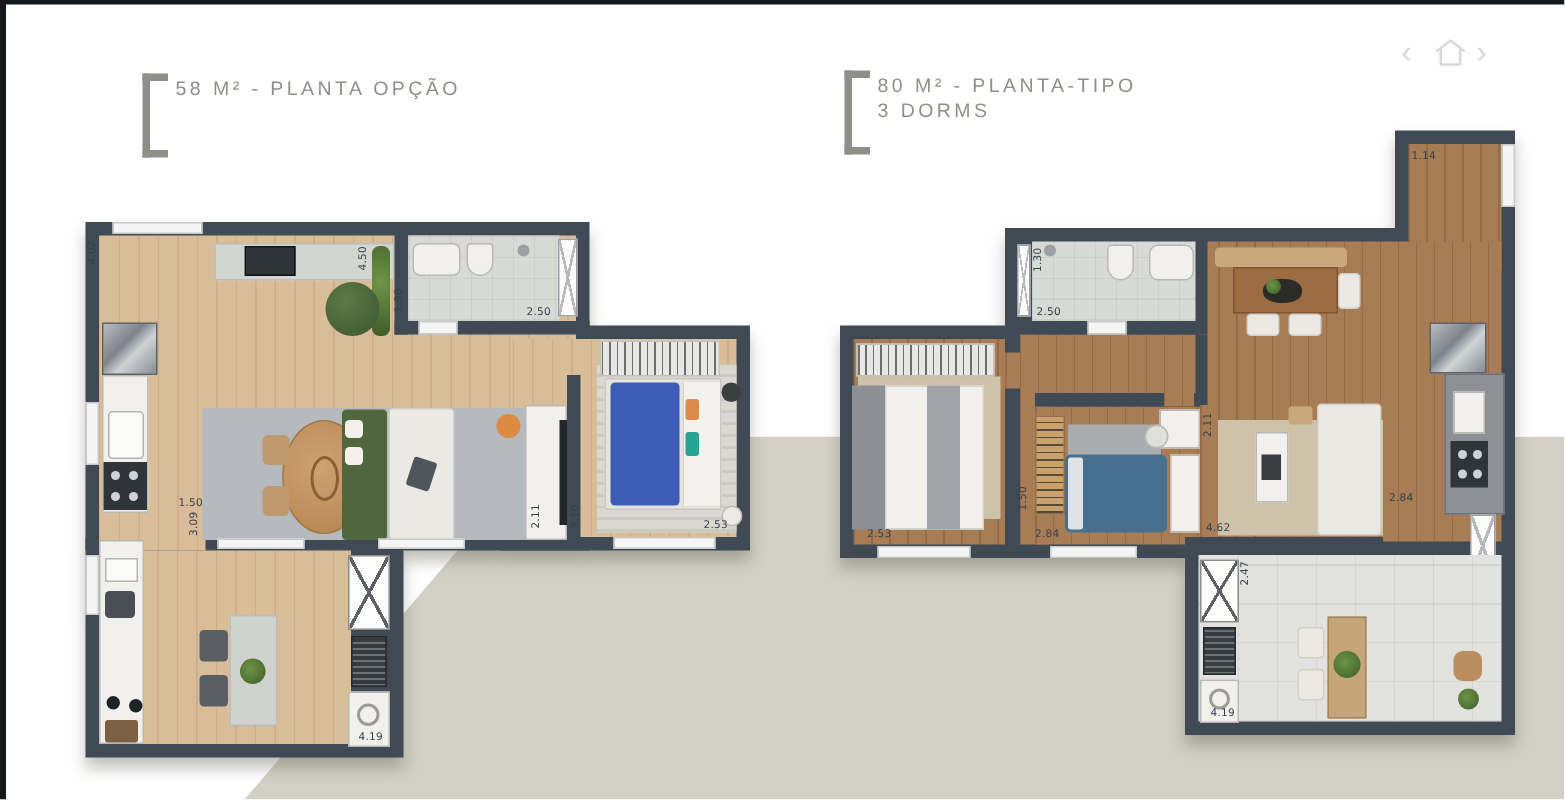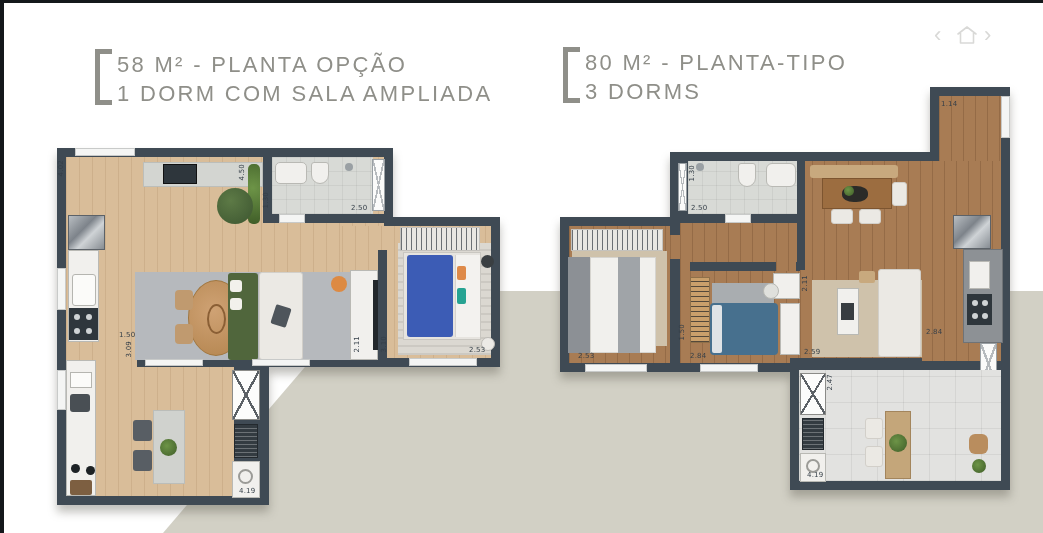--- a/index.html
+++ b/index.html
@@ -7,21 +7,21 @@
        font-family:"Liberation Sans",sans-serif;}
   .abs{position:absolute;}
   
   .frame-top{left:0;top:0;width:1043px;height:3px;background:#14181b;}
   .frame-left{left:0;top:0;width:4px;height:533px;background:#14181b;}
   
   .bg-accent{left:0;top:291px;width:1043px;height:242px;background:#d2d0c5;
              clip-path:polygon(163px 242px,370px 0px,1043px 0px,1043px 242px);}
   
   .title-bracket{width:12px;height:46px;border-left:5px solid #8f8f89;border-top:5px solid #8f8f89;border-bottom:5px solid #8f8f89;}
-  .title{color:#8f8f89;font-size:22px;letter-spacing:2.3px;line-height:1.3;white-space:nowrap;}
+  .title{color:#8f8f89;font-size:13px;letter-spacing:2.3px;line-height:1.3;white-space:nowrap;}
   
   .nav-arrow{color:#d9d9d7;font-size:22px;line-height:18px;cursor:pointer;}
   
   .wall{position:absolute;background:#3f4a54;}
   .wood{position:absolute;background:#d9bd99;background-image:repeating-linear-gradient(90deg,rgba(120,80,40,.12) 0 1px,transparent 1px 13px);}
   .woodd{position:absolute;background:#a87c54;background-image:repeating-linear-gradient(90deg,rgba(60,30,10,.18) 0 1px,transparent 1px 12px);}
   .tile{position:absolute;background:#d8dad6;background-image:repeating-linear-gradient(0deg,rgba(0,0,0,.05) 0 1px,transparent 1px 14px),repeating-linear-gradient(90deg,rgba(0,0,0,.05) 0 1px,transparent 1px 14px);}
   .tilelg{position:absolute;background:#e2e2e0;background-image:repeating-linear-gradient(0deg,rgba(0,0,0,.06) 0 1px,transparent 1px 26px),repeating-linear-gradient(90deg,rgba(0,0,0,.06) 0 1px,transparent 1px 26px);}
   .ruggray{position:absolute;background:#b6b9bd;}
   .rugbeige{position:absolute;background:#cfc2ab;}
@@ -58,21 +58,20 @@
 <div class="abs" style="left:956px;top:25px;width:22px;height:20px;">
   <svg width="22" height="20" viewBox="0 0 22 20">
       <path d="M2 9 L11 2 L20 9 M4.5 8 V18 H17.5 V8" fill="none" stroke="#d9d9d7" stroke-width="1.6" stroke-linejoin="round" stroke-linecap="round"></path>
     </svg>
 </div>
 <div class="abs nav-arrow" style="left:984px;top:26px;">›</div>
 
 <div class="abs title-bracket" style="left:95px;top:49px;"></div>
 <div class="abs title" style="left:117px;top:51px;">
   <div>58 M² - PLANTA OPÇÃO</div>
-  <div>1 DORM COM SALA AMPLIADA</div>
 </div>
 
 <div class="abs title-bracket" style="left:563px;top:47px;"></div>
 <div class="abs title" style="left:585px;top:49px;">
   <div>80 M² - PLANTA-TIPO</div>
   <div>3 DORMS</div>
 </div>
 
 <div class="plan" style="left:57px;top:148px;width:443px;height:357px;">
 
@@ -246,17 +245,17 @@
   <div class="abs" style="left:409px;top:347px;width:19px;height:20px;background:#b98d5e;border-radius:6px;"></div>
   <div class="plant" style="left:412px;top:372px;width:14px;height:14px;"></div>
 
   <div class="dim" style="left:381px;top:14px;">1.14</div>
   <div class="dim v" style="left:129px;top:78px;">1.30</div>
   <div class="dim" style="left:131px;top:118px;">2.50</div>
   <div class="dim" style="left:18px;top:266px;">2.53</div>
   <div class="dim v" style="left:119px;top:237px;">1.50</div>
   <div class="dim" style="left:130px;top:266px;">2.84</div>
   <div class="dim v" style="left:242px;top:188px;">2.11</div>
-  <div class="dim" style="left:244px;top:262px;">2.59</div>
+  <div class="dim" style="left:244px;top:262px;">4.62</div>
   <div class="dim v" style="left:267px;top:287px;">2.47</div>
   <div class="dim" style="left:366px;top:242px;">2.84</div>
   <div class="dim" style="left:247px;top:385px;">4.19</div>
 </div>
 
 </body></html>

